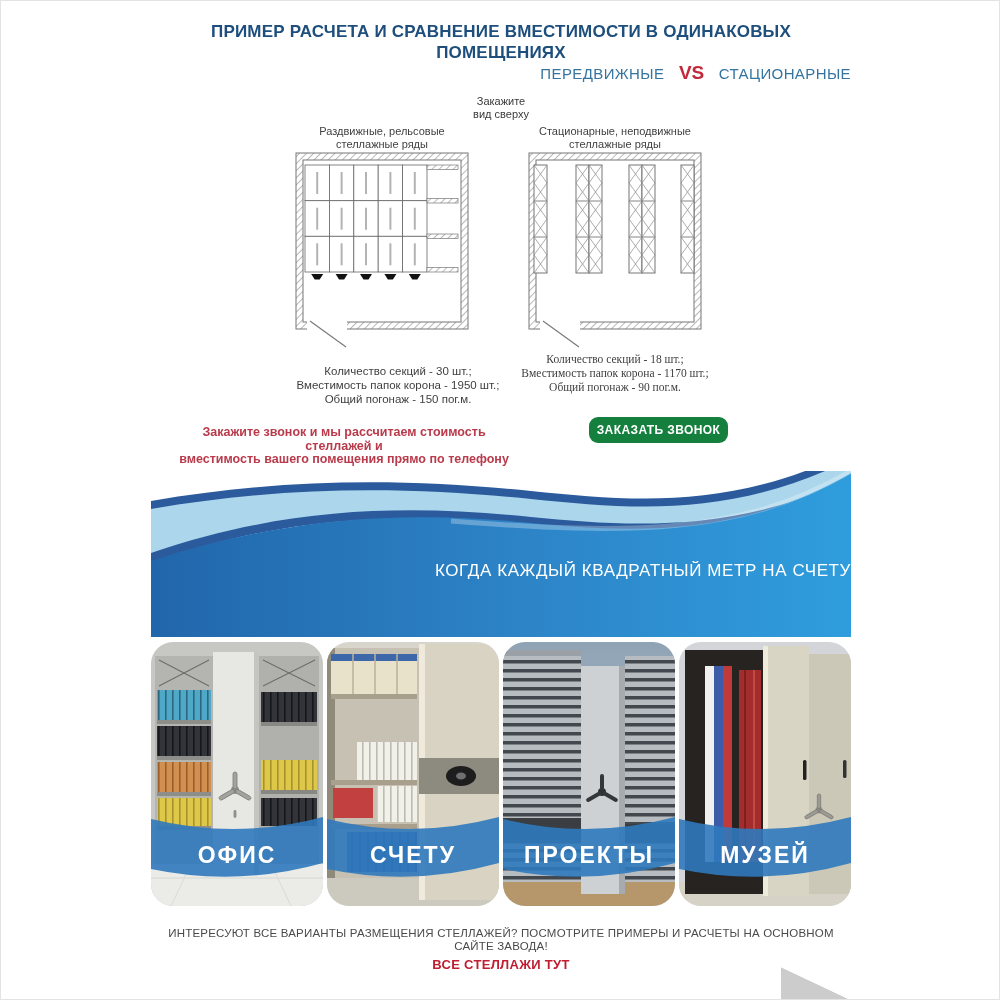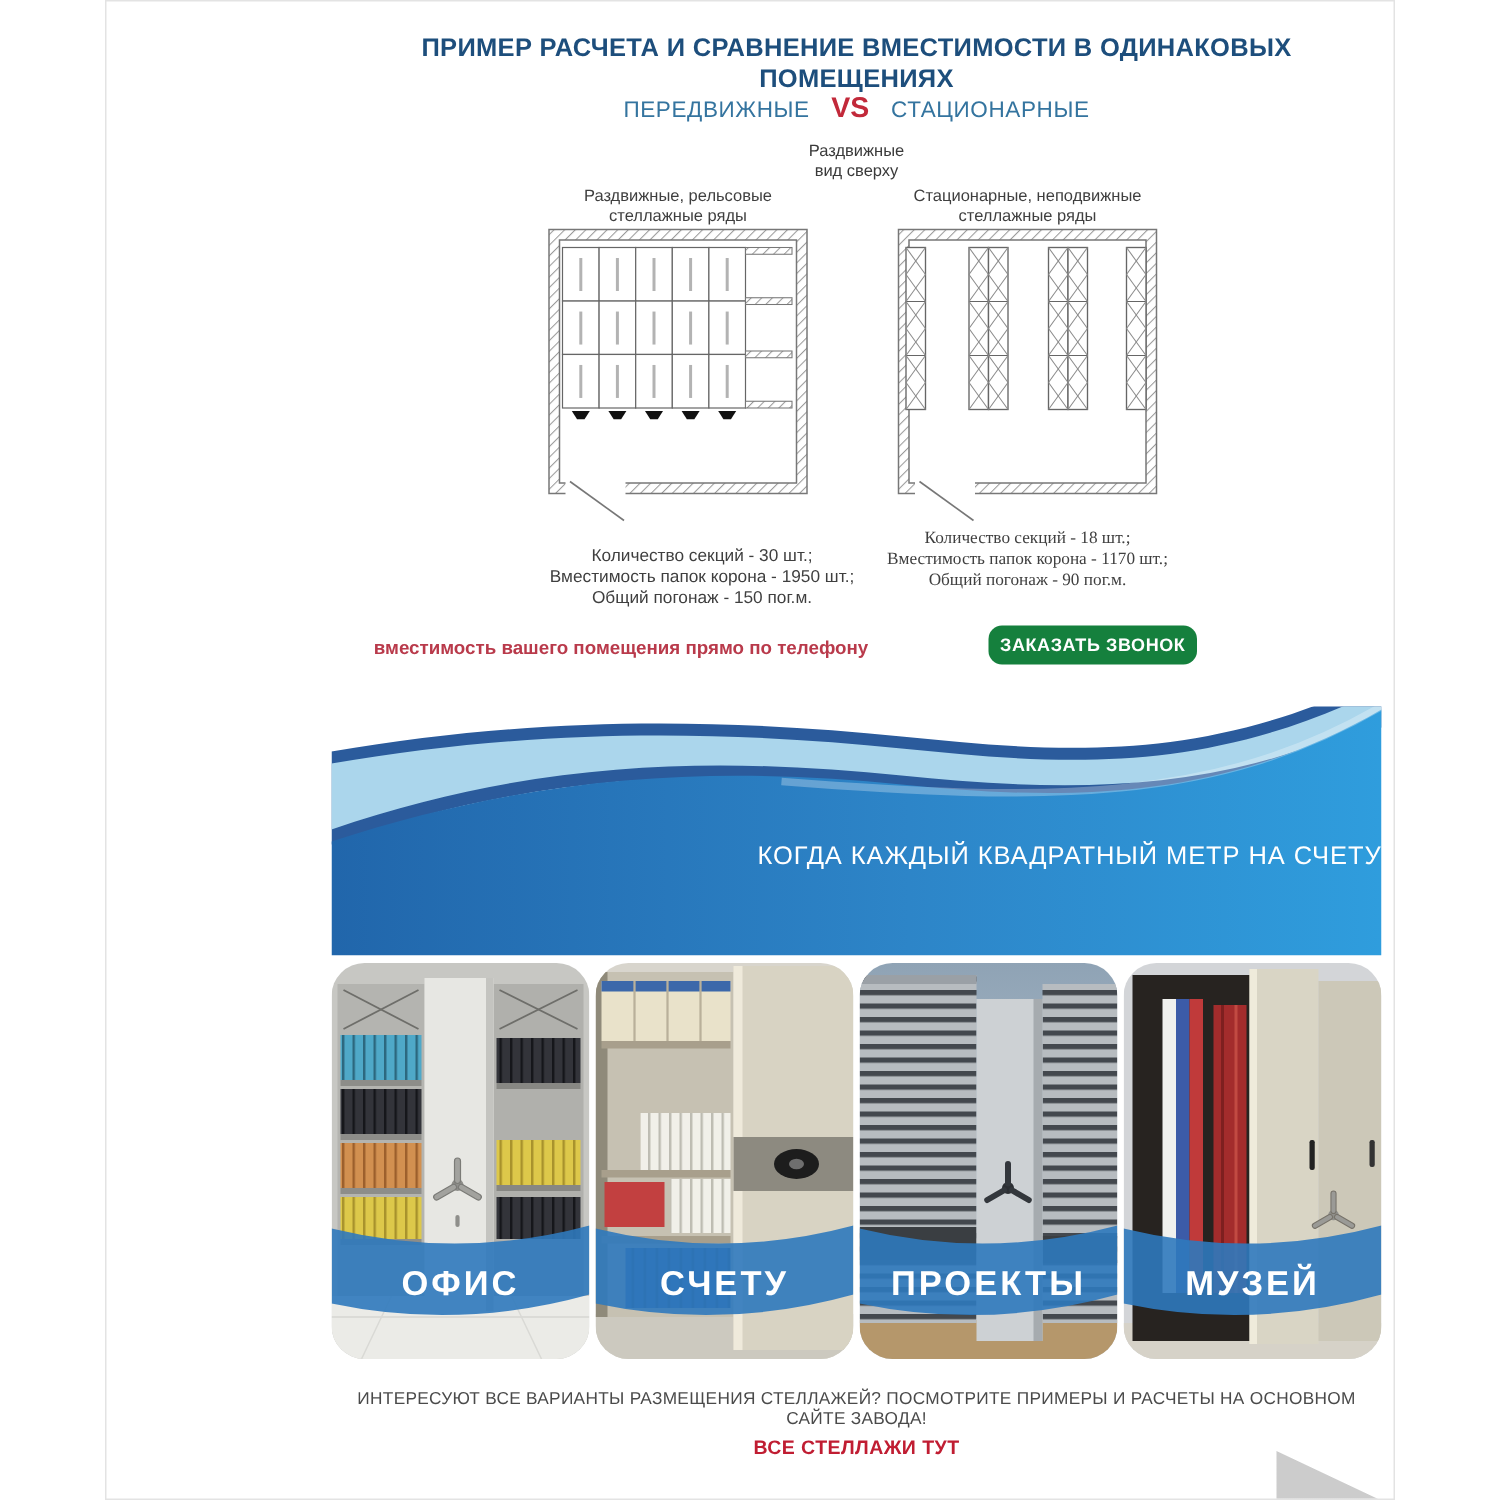--- a/index.html
+++ b/index.html
@@ -1,29 +1,29 @@
 <!DOCTYPE html>
 <html><head>
 <meta charset="utf-8">
 <style>
   * { margin:0; padding:0; box-sizing:border-box; }
   html,body { background:#fff; }
   body { font-family:"Liberation Sans", sans-serif; }
   #page {
-    position:relative; width:860px; height:1000px; margin:0 auto;
+    position:relative; width:1000px; height:1000px; margin:0 auto;
     background:#fff; overflow:hidden; border:1px solid #e3e3e3;
   }
   .abs { position:absolute; }
 
   .title {
     left:180px; top:20px; width:640px; text-align:center;
     color:#1d4e7c; font-size:17px; font-weight:700; line-height:21px;
     letter-spacing:.2px;
   }
-  .versus { left:150px; top:61px; width:700px; text-align:center; }
+  .versus { left:150px; top:61px; width:700px; text-align:right; }
   .versus .side { color:#34749f; font-size:15px; letter-spacing:.4px; }
   .versus .vs { color:#c2293a; font-size:19px; font-weight:700; margin:0 10px; }
 
   .compare-note {
     left:150px; top:94px; width:700px; text-align:center;
     color:#3a3a3a; font-size:11px; line-height:13px;
   }
 
   .diag-label { width:320px; text-align:center; color:#3f3f3f; font-size:11px; line-height:13px; top:124px; }
   .diag-label.left  { left:221px; }
@@ -86,21 +86,21 @@
 
   <div class="abs title">ПРИМЕР РАСЧЕТА И СРАВНЕНИЕ ВМЕСТИМОСТИ В ОДИНАКОВЫХ ПОМЕЩЕНИЯХ</div>
 
   <div class="abs versus">
     <span class="side">ПЕРЕДВИЖНЫЕ</span>
     <span class="vs">VS</span>
     <span class="side">СТАЦИОНАРНЫЕ</span>
   </div>
 
   <div class="abs compare-note">
-    <div>Раздвижные</div>
+    <div>Закажите</div>
     <div>вид сверху</div>
   </div>
 
   <div class="abs diag-label left">
     <div>Раздвижные, рельсовые</div>
     <div>стеллажные ряды</div>
   </div>
   <div class="abs diag-label right">
     <div>Стационарные, неподвижные</div>
     <div>стеллажные ряды</div>
@@ -299,20 +299,21 @@
     <div>Вместимость папок корона - 1950 шт.;</div>
     <div>Общий погонаж - 150 пог.м.</div>
   </div>
   <div class="abs caption right">
     <div>Количество секций - 18 шт.;</div>
     <div>Вместимость папок корона - 1170 шт.;</div>
     <div>Общий погонаж - 90 пог.м.</div>
   </div>
 
   <div class="abs cta-text">
+    <div>Закажите звонок и мы рассчитаем стоимость стеллажей и</div>
     <div>вместимость вашего помещения прямо по телефону</div>
   </div>
   <button class="abs cta-button">ЗАКАЗАТЬ ЗВОНОК</button>
 
   <div class="abs banner">
     <svg width="700" height="166" viewBox="0 0 700 166">
       <defs>
         <linearGradient id="bodyGrad" x1="0" y1="0" x2="1" y2="0">
           <stop offset="0" stop-color="#2166ab"></stop>
           <stop offset="0.55" stop-color="#2d85c8"></stop>

